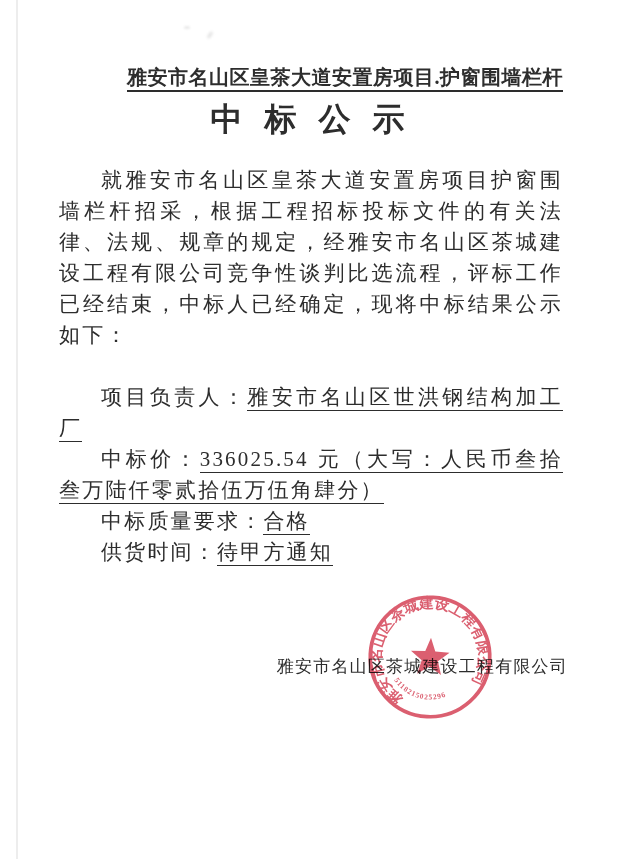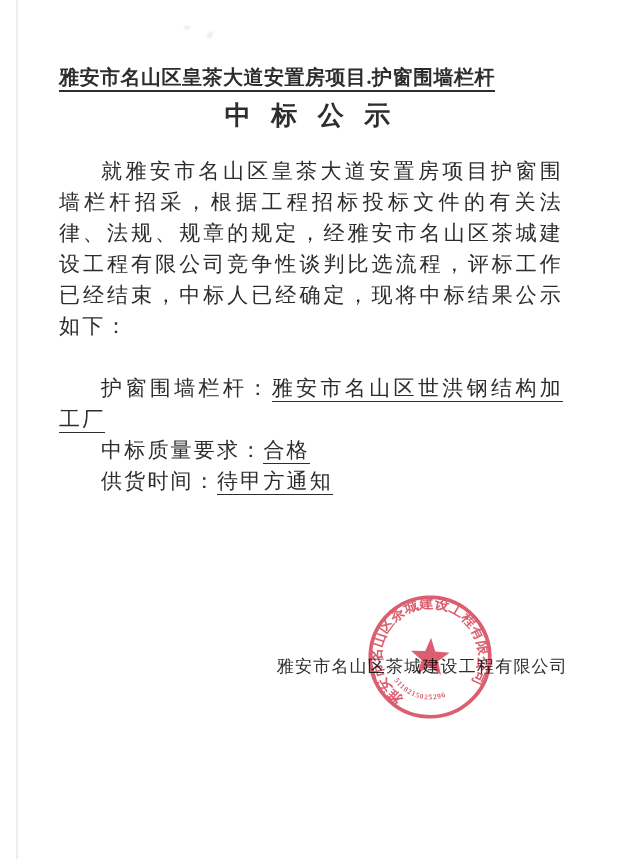--- a/index.html
+++ b/index.html
@@ -14,23 +14,23 @@
   .page-edge-left {
     position:absolute; left:16px; top:0; bottom:0; width:2px;
     background:#ededed;
   }
   .scan-speck { position:absolute; background:#d9d9d9; border-radius:50%; filter:blur(1px); opacity:.6; }
   .speck-a { left:184px; top:26px; width:6px; height:3px; }
   .speck-b { left:208px; top:31px; width:4px; height:8px; transform:rotate(35deg); }
 
   .doc { position:absolute; left:59px; top:64px; width:504px; }
 
-  .title1 { text-align:left; font-weight:bold; font-size:20px; letter-spacing:.5px; margin:0; }
+  .title1 { text-align:right; font-weight:bold; font-size:20px; letter-spacing:.5px; margin:0; }
   .title1 .u { border-bottom:2px solid #2d2d2d; padding-bottom:2px; }
-  .title2 { text-align:center; font-weight:bold; font-size:26px; letter-spacing:7px; margin:7px 0 0 0; }
+  .title2 { text-align:center; font-weight:bold; font-size:32px; letter-spacing:7px; margin:7px 0 0 0; }
 
   .para {
     font-size:21px; line-height:31px; letter-spacing:2.2px;
     text-align:justify; text-indent:2em; margin:0;
   }
   .intro { margin-top:23px; }
   .details { margin-top:31px; }
   .underlined { border-bottom:1px solid #2d2d2d; padding-bottom:1px; }
 
   .signature {
@@ -57,22 +57,23 @@
 
 <div class="doc">
 
   <h1 class="title1"><span class="u">雅安市名山区皇茶大道安置房项目.护窗围墙栏杆</span></h1>
 
   <h2 class="title2">中 标 公 示</h2>
 
   <p class="para intro">就雅安市名山区皇茶大道安置房项目护窗围墙栏杆招采，根据工程招标投标文件的有关法律、法规、规章的规定，经雅安市名山区茶城建设工程有限公司竞争性谈判比选流程，评标工作已经结束，中标人已经确定，现将中标结果公示如下：</p>
 
   <div class="details">
-    <p class="para"><span>护窗围墙栏杆：</span><span class="underlined">雅安市名山区世洪钢结构加工厂</span></p>
+    <p class="para"><span>项目负责人：</span><span class="underlined">雅安市名山区世洪钢结构加工厂</span></p>
 
+    <p class="para"><span>中标价：</span><span class="underlined">336025.54 元（大写：人民币叁拾叁万陆仟零贰拾伍万伍角肆分）</span></p>
 
     <p class="para"><span>中标质量要求：</span><span class="underlined">合格</span></p>
 
     <p class="para"><span>供货时间：</span><span class="underlined">待甲方通知</span></p>
 
   </div>
 
 
 </div>
 

